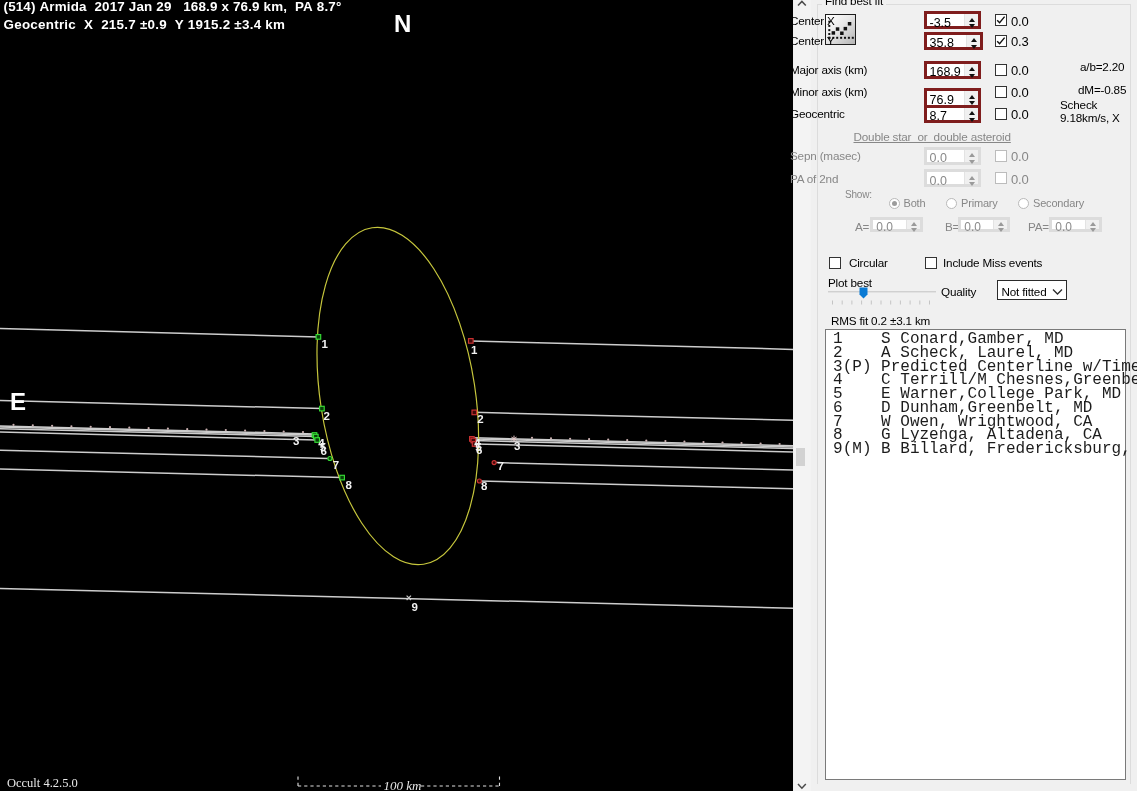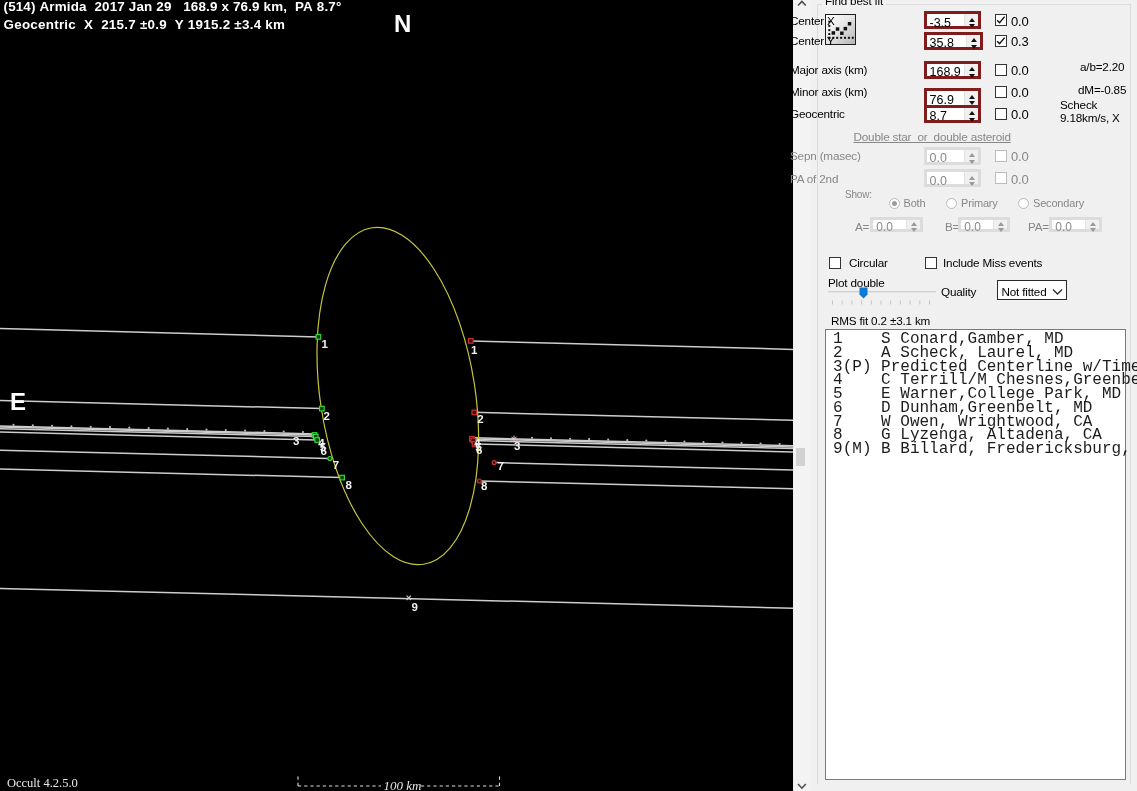--- a/index.html
+++ b/index.html
@@ -275,21 +275,21 @@
       <span class="v" style="font-size:12px;top:0.5px">0.0</span>
       <span class="bcol">
         <span class="tu" style="top:2.5px;border-bottom:4px solid #9a9a9a"></span>
         <span class="tu" style="top:8.5px;border-top:4px solid #9a9a9a"></span>
       </span>
     </div>
 <div class="cb" style="left:828.8px;top:256.7px"></div>
 <div class="lab" style="left:848.9px;top:256.3px">Circular</div>
 <div class="cb" style="left:925px;top:256.7px"></div>
 <div class="lab" style="left:943px;top:256.3px">Include Miss events</div>
-<div class="lab" style="left:828px;top:275.5px">Plot double</div>
+<div class="lab" style="left:828px;top:275.5px">Plot best</div>
 <div style="position:absolute;left:828px;top:290.8px;width:107.5px;height:2.4px;background:#e2e2e2;border-top:1px solid #d0d0d0"></div>
 <svg style="position:absolute;left:858.5px;top:286.8px" width="9" height="12">
       <path d="M0.5,0.5 h8 v7 l-4,4 l-4,-4 z" fill="#0a7ad4"></path>
     </svg>
 <svg style="position:absolute;left:830px;top:300px" width="104" height="6">
       <line x1="2.5" y1="0.5" x2="2.5" y2="4.5" stroke="#c4c4c4" stroke-width="1"></line>
       <line x1="12.2" y1="0.5" x2="12.2" y2="4.5" stroke="#c4c4c4" stroke-width="1"></line>
       <line x1="21.9" y1="0.5" x2="21.9" y2="4.5" stroke="#c4c4c4" stroke-width="1"></line>
       <line x1="31.6" y1="0.5" x2="31.6" y2="4.5" stroke="#c4c4c4" stroke-width="1"></line>
       <line x1="41.3" y1="0.5" x2="41.3" y2="4.5" stroke="#c4c4c4" stroke-width="1"></line>

